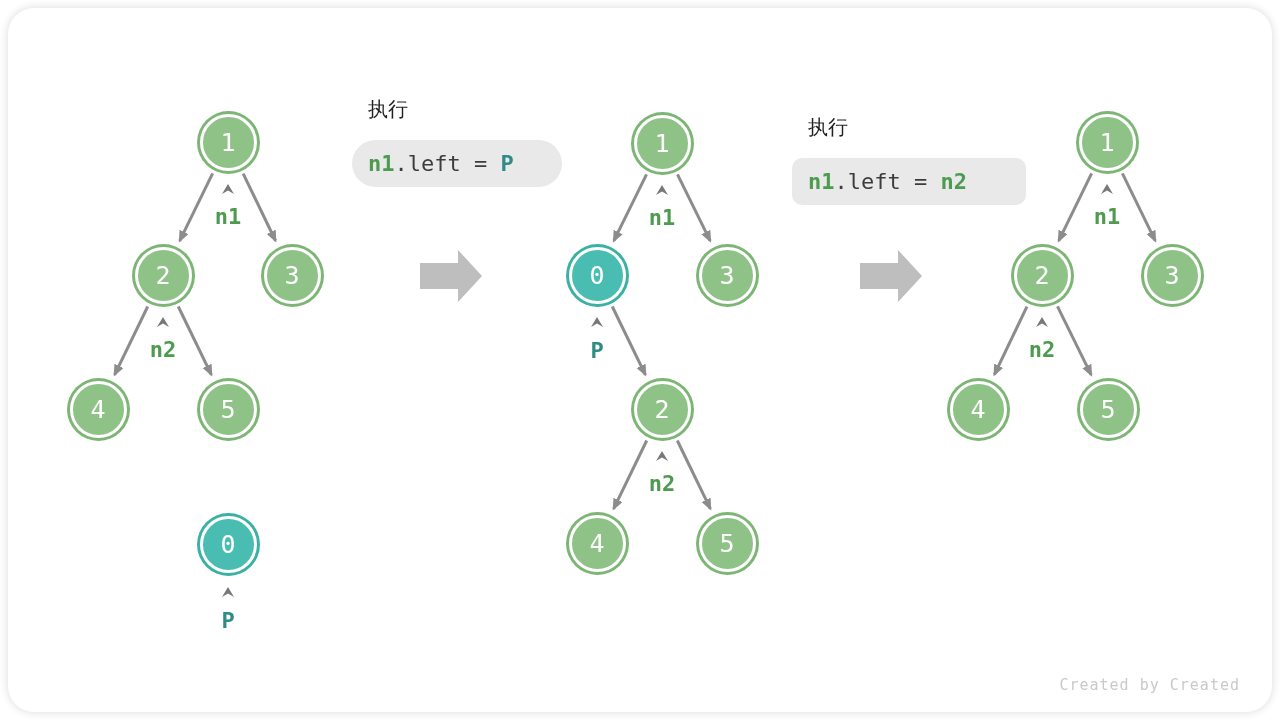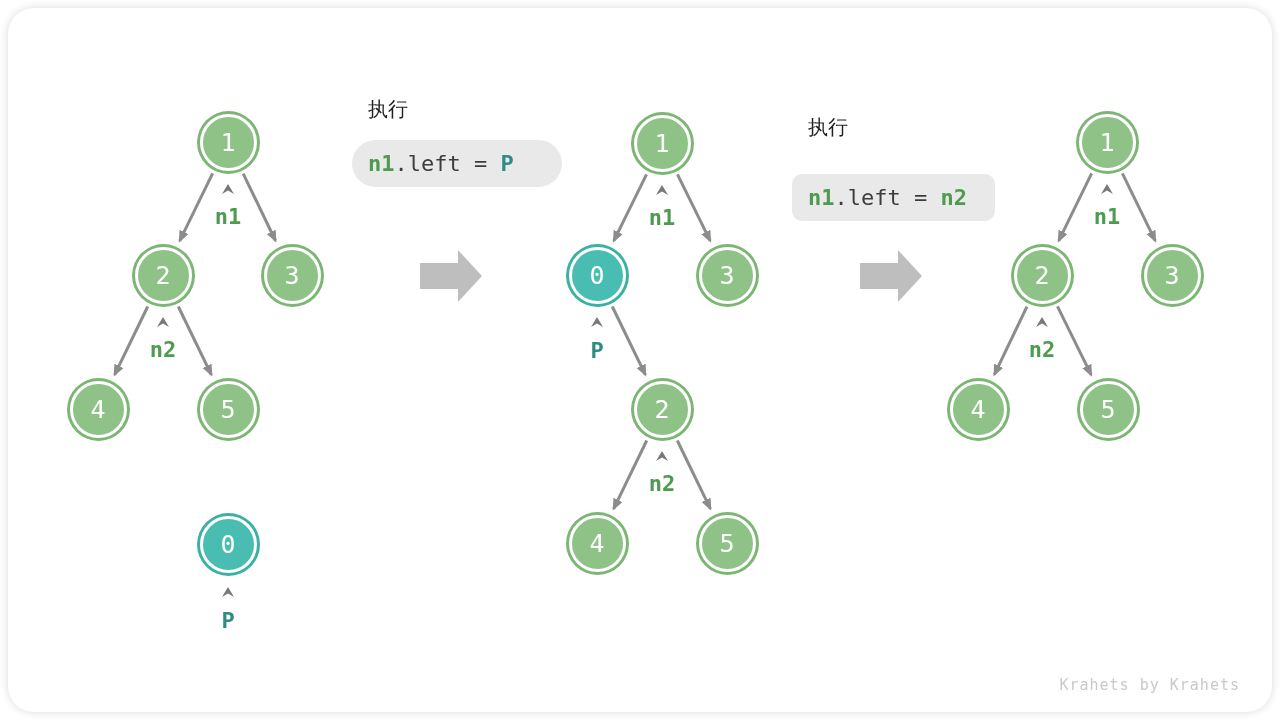--- a/index.html
+++ b/index.html
@@ -22,21 +22,21 @@
 
   .code-group{position:absolute;}
   .cg1{left:352px;top:98px;}
   .cg2{left:792px;top:116px;}
   .code-header{font-family:"Liberation Sans",sans-serif;font-size:20px;color:#1f1f1f;
                height:22px;line-height:22px;margin:0 0 20px 16px;}
   .code-box{background:#E9E9E9;border-radius:10px;padding:7px 16px;
             font-size:22px;line-height:33px;font-family:"DejaVu Sans Mono",monospace;
             display:inline-block;box-sizing:border-box;}
   .cg1 .code-box{width:210px;border-radius:28px;}
-  .cg2 .code-box{width:203px;margin-top:16px;}
+  .cg2 .code-box{width:234px;}
   .code-line{white-space:pre;}
   .tok-plain{color:#3C3C3C;}
   .tok-green{color:#4E9B50;font-weight:bold;}
   .tok-teal{color:#2E8B85;font-weight:bold;}
 
   .block-arrow{position:absolute;}
   .ba1{left:420px;top:249px;}
   .ba2{left:860px;top:249px;}
 
   .watermark{position:absolute;right:40px;bottom:26px;font-size:15px;color:#C9C9C9;
@@ -131,14 +131,14 @@
     <div class="code-box"><div class="code-line"><span class="tok-green">n1</span><span class="tok-plain">.left = </span><span class="tok-green">n2</span></div></div>
   </div>
 
   <svg class="block-arrow ba1" width="64" height="54">
     <polygon points="0,14 38,14 38,1 62,27 38,53 38,40 0,40" fill="#BEBEBE"></polygon>
   </svg>
   <svg class="block-arrow ba2" width="64" height="54">
     <polygon points="0,14 38,14 38,1 62,27 38,53 38,40 0,40" fill="#BEBEBE"></polygon>
   </svg>
 
-  <div class="watermark">Krahets by Krahets</div>
+  <div class="watermark">Created by Created</div>
 </div>
 
 </body></html>

